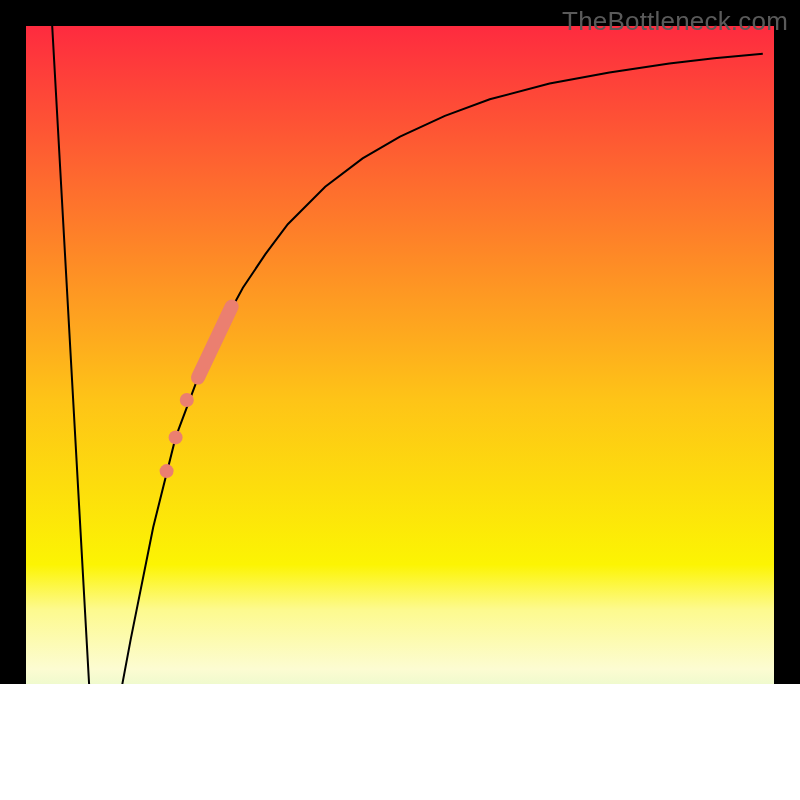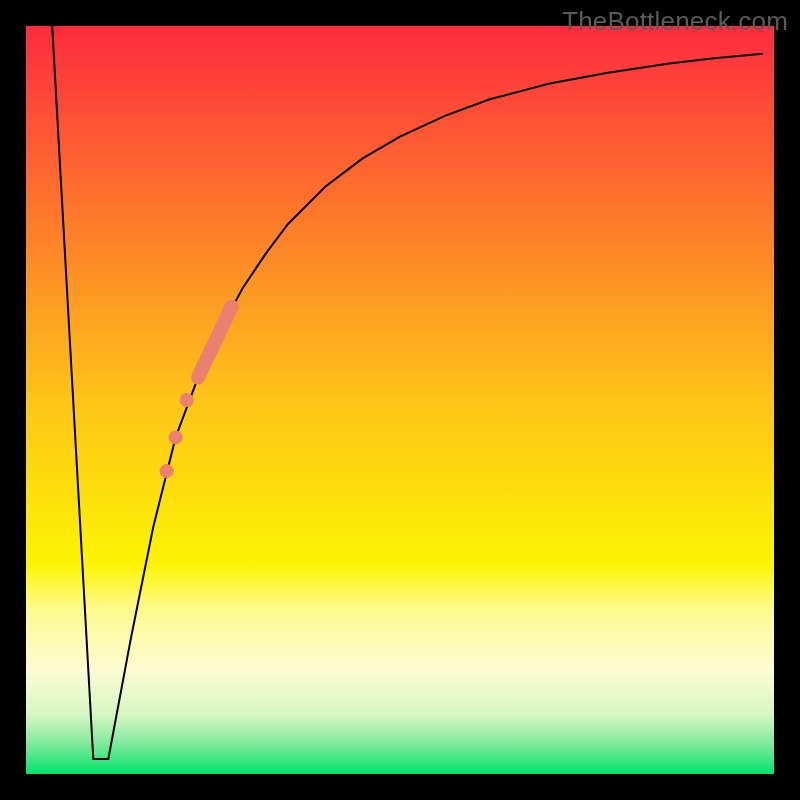--- a/index.html
+++ b/index.html
@@ -2,21 +2,21 @@
 <html><head>
 <meta charset="utf-8">
 <style>
   body {
     margin: 0;
     padding: 0;
     background: #ffffff;
   }
   .chart-container {
     width: 800px;
-    height: 800px;
+    height: 684px;
     position: relative;
   }
   svg {
     display: block;
   }
   .watermark {
     position: absolute;
     top: 6px;
     right: 12px;
     font-family: Arial, Helvetica, sans-serif;

